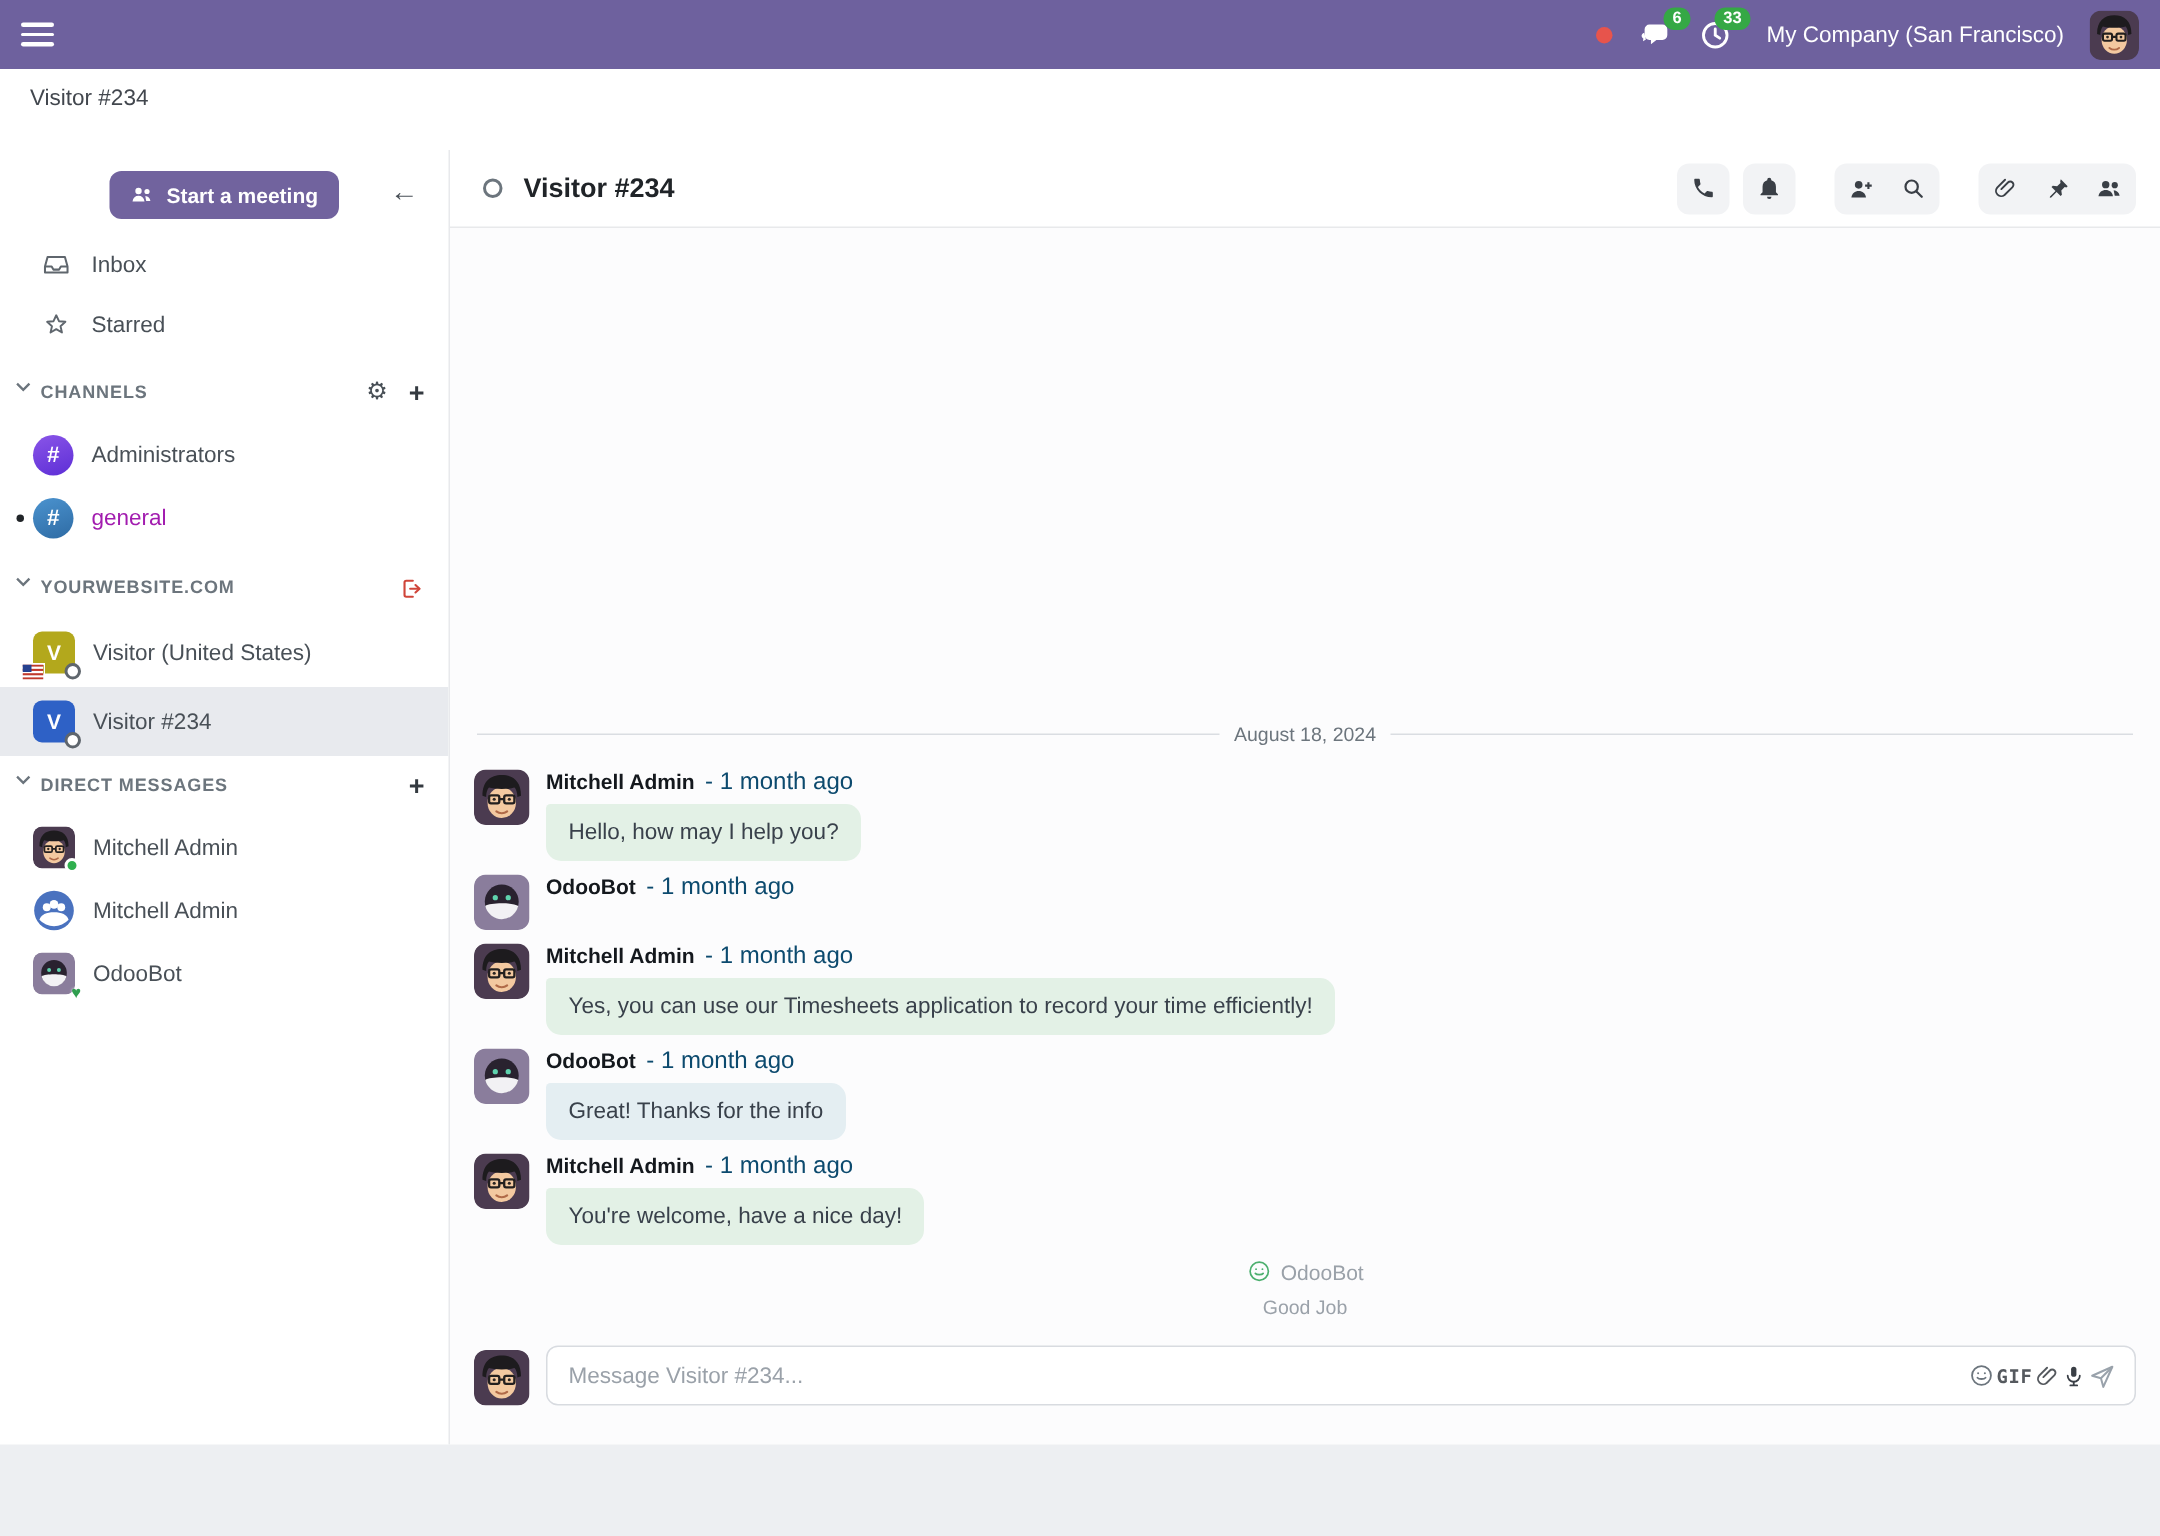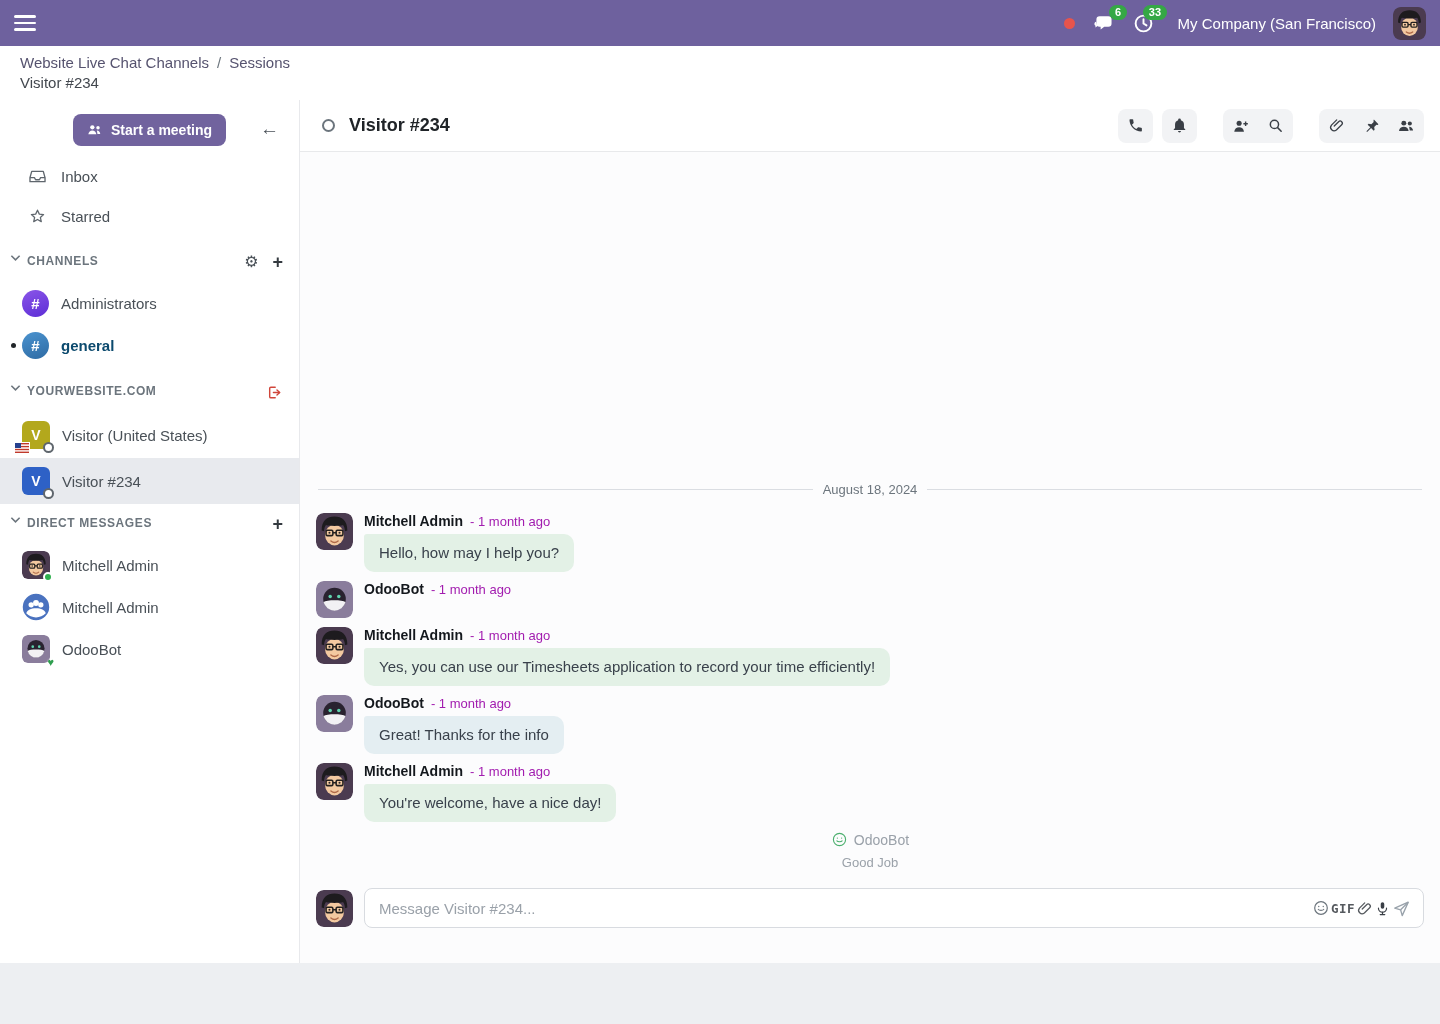--- a/index.html
+++ b/index.html
@@ -63,21 +63,21 @@
   }
   .section-head .chev { display:inline-flex; margin-right:6px; color:#6c757d; }
   .section-title { font-size:12px; font-weight:bold; letter-spacing:.6px; }
   .section-actions { margin-left:auto; display:flex; align-items:center; gap:14px; }
   .gear-glyph { font-size:16px; color:#495057; cursor:pointer; line-height:16px; }
   .plus-glyph { font-size:18px; font-weight:bold; color:#343a40; cursor:pointer; line-height:16px; }
 
   .chan-row { position:relative; display:flex; align-items:center; gap:12px; height:42px; padding:0 12px 0 22px; font-size:15px; color:#495057; cursor:pointer; }
   .chan-row.selected { background:#e8eaee; }
   .chan-row .unread-dot { position:absolute; left:11px; width:5px; height:5px; border-radius:50%; background:#212529; }
-  .chan-row.bold-label .row-label { font-weight:bold; color:#0c4a6e; }
+  .chan-row.bold-label .row-label { font-weight:normal; color:#a21caf; }
   .hash-av {
     width:27px; height:27px; border-radius:50%; color:#fff; font-weight:bold; font-size:15px;
     display:flex; align-items:center; justify-content:center; flex:none;
   }
   .hash-admin { background:linear-gradient(160deg,#8a55e8,#5d2ed6); }
   .hash-general { background:linear-gradient(160deg,#4b93cf,#2e6ba4); }
 
   .sq-av { position:relative; width:28px; height:28px; border-radius:6px; color:#fff; font-weight:bold; font-size:14px;
     display:flex; align-items:center; justify-content:center; flex:none; }
   .sq-yellow { background:#b3a81c; }
@@ -115,33 +115,33 @@
   .date-divider { display:flex; align-items:center; margin:0 2px 16px 2px; }
   .date-divider .line { flex:1; height:1px; background:#dadde2; }
   .date-divider .date-text { padding:0 10px; font-size:13px; color:#6c757d; white-space:nowrap; }
 
   .msg { display:flex; align-items:flex-start; margin-bottom:9px; }
   .msg-avatar { width:37px; height:37px; flex:none; }
   .msg-avatar svg { width:37px; height:37px; border-radius:8px; }
   .msg-body { margin-left:11px; }
   .msg-head { display:flex; align-items:baseline; gap:7px; }
   .msg-author { font-size:14px; font-weight:bold; color:#14181d; cursor:pointer; }
-  .msg-time { font-size:13px; color:#a21caf; }
+  .msg-time { font-size:16px; color:#0c4a6e; }
   .bubble {
     display:inline-block; margin-top:5px; padding:9px 15px; font-size:15px; color:#39414b;
     border-radius:3px 10px 10px 10px; line-height:20px;
   }
   .bubble.green { background:#e3f1e6; }
   .bubble.blue { background:#e4eef2; }
 
   .rating-block { text-align:center; margin-top:6px; }
   .rating-line1 { display:inline-flex; align-items:center; gap:6px; font-size:14px; color:#9aa1a9; }
   .rating-line2 { font-size:13px; color:#9aa1a9; margin-top:3px; }
 
-  .composer { display:flex; align-items:center; padding:18px 16px 0 16px; }
+  .composer { display:flex; align-items:flex-end; padding:18px 16px 0 16px; }
   .composer-avatar { width:37px; height:37px; flex:none; }
   .composer-avatar svg { width:37px; height:37px; border-radius:8px; }
   .composer-box {
     flex:1; margin-left:11px; height:40px; background:#fff;
     border:1px solid #d8dbe0; border-radius:8px;
     display:flex; align-items:center; padding:0 12px 0 14px;
   }
   .composer-input {
     flex:1; border:none; outline:none; font-size:15px; color:#343a40; background:transparent;
     font-family:"Liberation Sans", sans-serif;
@@ -189,25 +189,20 @@
           <path d="M16.4 19.2h3.2" stroke="#23201f" stroke-width="1.5"></path>
           <circle cx="13.1" cy="19.3" r="1" fill="#2a2522"></circle>
           <circle cx="22.9" cy="19.3" r="1" fill="#2a2522"></circle>
           <path d="M14.5 27.2c2 1.6 5 1.6 7 0" stroke="#b06a48" stroke-width="1.4" fill="none" stroke-linecap="round"></path>
         </svg>
       </span>
   </div>
 </header>
 
 <div class="breadcrumb-area">
-  <div class="crumb-line1">
-    <a class="crumb-link">Website Live Chat Channels</a>
-    <span class="crumb-sep">/</span>
-    <a class="crumb-link">Sessions</a>
-  </div>
   <div class="crumb-current">Visitor #234</div>
 </div>
 
 <nav class="sidebar">
   <div class="meet-row">
     <button class="meet-btn">
       <svg width="16" height="16" viewBox="0 0 24 24" fill="#fff">
         <circle cx="8" cy="8" r="3.2"></circle>
           <circle cx="16.5" cy="8.5" r="2.6"></circle>
         <path d="M2 18.5c.5-3.8 2.9-5.7 6-5.7s5.5 1.9 6 5.7z"></path>

